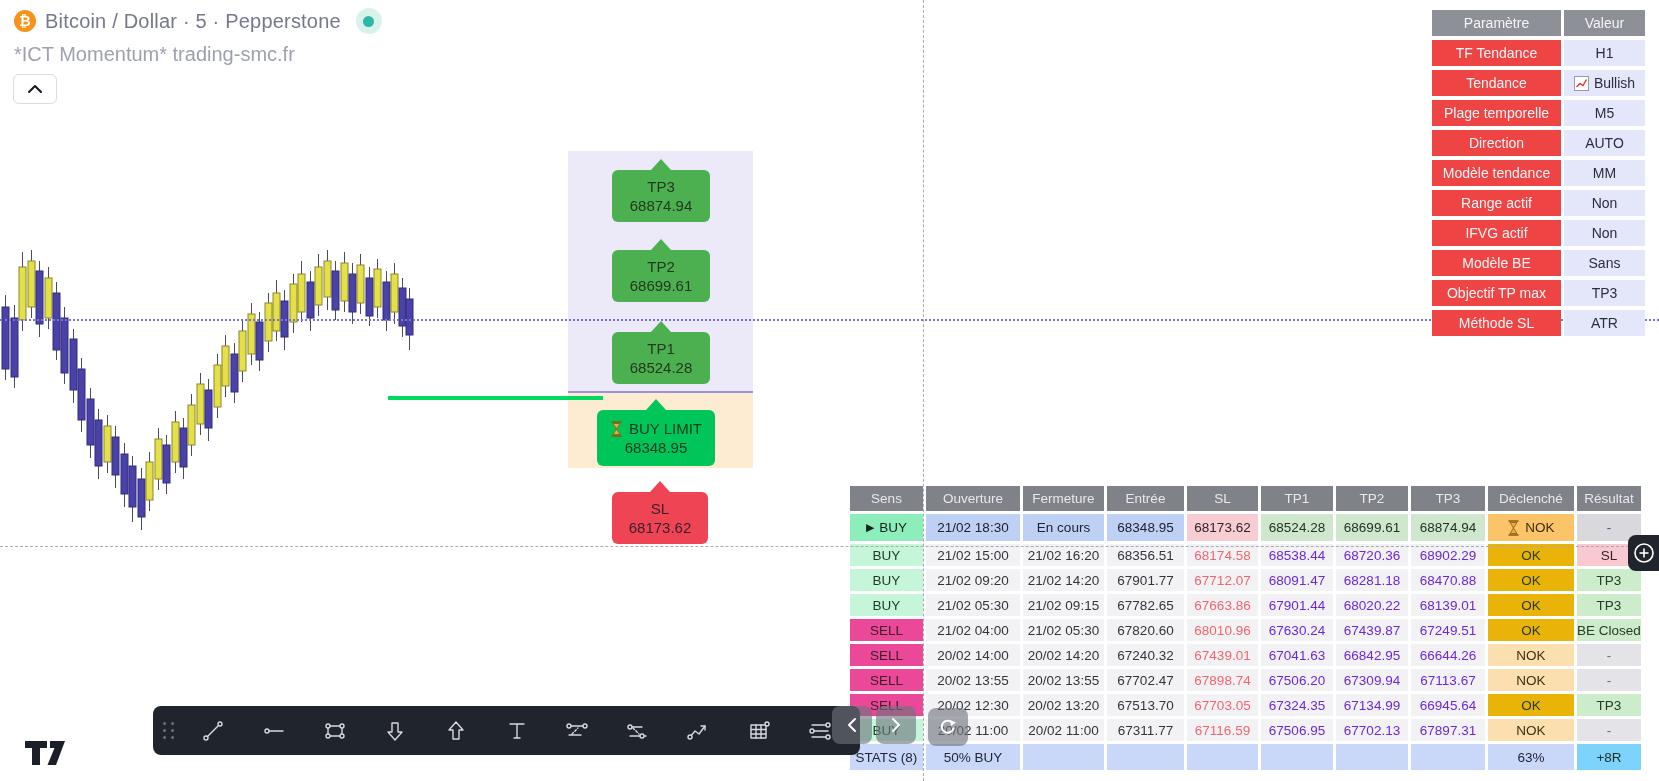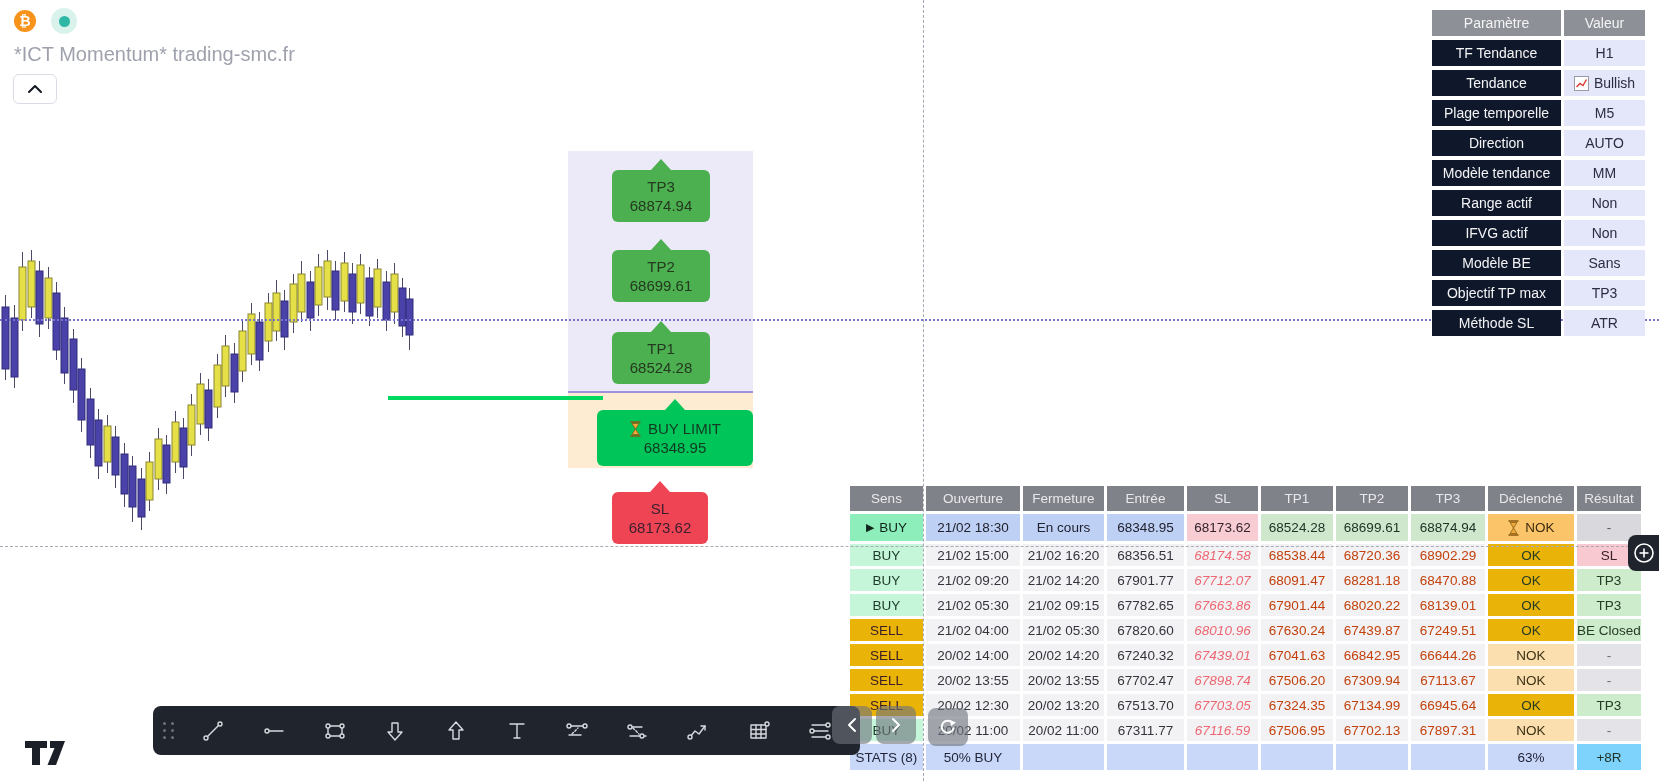--- a/index.html
+++ b/index.html
@@ -31,49 +31,49 @@
   .zone-entry{position:absolute;left:568px;top:393px;width:185px;height:75px;background:rgba(250,196,112,.32);z-index:6;}
   .zone-border{position:absolute;left:568px;top:391px;width:185px;height:2px;background:#9d90dd;z-index:7;}
   .entry-line{position:absolute;left:388px;top:396px;width:215px;height:4px;background:#00d95f;z-index:8;}
   
   .t-label{position:absolute;border-radius:6px;z-index:10;display:flex;flex-direction:column;
     align-items:center;justify-content:center;font-size:15px;line-height:19px;}
   .t-label .notch{position:absolute;top:-11px;left:50%;margin-left:-10px;width:0;height:0;
     border-left:10px solid transparent;border-right:10px solid transparent;}
   .lbl-tp{background:#4caf50;color:#24391f;width:98px;height:52px;}
   .lbl-tp .notch{border-bottom:11px solid #4caf50;}
-  .lbl-buy{background:#00c558;color:#123a22;width:156px;height:56px;left:597px;top:410px;}
+  .lbl-buy{background:#00c558;color:#123a22;width:118px;height:56px;left:597px;top:410px;}
   .lbl-buy .notch{border-bottom:11px solid #00c558;}
   .lbl-sl{background:#ef4453;color:#3c2030;width:96px;height:52px;left:612px;top:492px;}
   .lbl-sl .notch{border-bottom:11px solid #ef4453;}
   .lbl-row{display:flex;align-items:center;gap:6px;}
   
   .ptable{position:absolute;left:1432px;top:10px;display:grid;grid-template-columns:129px 81px;
     gap:4px 3px;z-index:20;font-size:14px;}
   .pcell{height:26px;display:flex;align-items:center;justify-content:center;}
-  .p-lab{background:#0f172a;color:#f4f4f6;}
+  .p-lab{background:#ef4444;color:#f4f4f6;}
   .p-val{background:#e4e6f9;color:#2c2c45;}
   .p-hdr{background:#8e9097;color:#f4f4f6;}
   
   .ttable{position:absolute;left:850px;top:486px;display:grid;z-index:20;font-size:13.5px;
     grid-template-columns:73px 94px 81px 77px 71px 72px 72px 74px 86px 64px;
     grid-template-rows:25px 27px repeat(8,22px) 26px;gap:3px;}
   .tcell{display:flex;align-items:center;justify-content:center;white-space:nowrap;color:#33343c;}
   .c-hdr{background:#80828a;color:#e8e8ec;}
   .c-sens-active{background:#8deebc;color:#10241a;gap:5px;}
   .c-blue{background:#bfd0f5;color:#20222e;}
   .c-pink{background:#f7ccd2;color:#33222a;}
   .c-gbg{background:#cfe8cd;color:#213326;}
   .c-orange{background:#fbc469;color:#3c2c10;gap:5px;}
   .c-gray{background:#d8d8dd;color:#55565e;}
   .c-buy{background:#c6f6da;color:#1c3a28;}
-  .c-sell{background:#eab308;color:#3c2027;}
+  .c-sell{background:#ec4899;color:#3c2027;}
   .c-plain{background:#f2f2f4;}
-  .t-red{color:#ee6672;font-style:italic;}
-  .t-green{color:#c2410c;}
+  .t-red{color:#ee6672;}
+  .t-green{color:#6d28d9;}
   .c-ok{background:#eab308;color:#253c25;}
   .c-nok{background:#fcdfae;color:#3c3114;}
   .c-res-sl{background:#f8c9d1;color:#3c2027;}
   .c-res-tp{background:#cdeccc;color:#253c25;}
   .c-res-dash{background:#e3e3e8;color:#6a6b72;}
   .c-stats{background:#c9d8f8;color:#23253a;}
   .c-stats-g{background:#7dd3fc;color:#213326;}
   .play-tri{font-size:11px;}
   
   .toolbar{position:absolute;left:153px;top:706px;width:707px;height:49px;background:#20242c;
@@ -233,20 +233,21 @@
   <span>68348.95</span>
 </div>
 <div class="t-label lbl-sl">
   <i class="notch"></i>
   <span>SL</span>
   <span>68173.62</span>
 </div>
 
 <div class="sym-row">
   <span class="btc-badge">₿</span>
+  <span class="sym-title">Bitcoin / Dollar · 5 · Pepperstone</span>
   <span class="mkt-dot">
       <i></i>
     </span>
 </div>
 <div class="ind-sub">*ICT Momentum* trading-smc.fr</div>
 <div class="collapse-btn">
   <svg width="16" height="10" viewBox="0 0 16 10">
     <polyline points="2,8 8,2 14,8" fill="none" stroke="#131722" stroke-width="2" stroke-linecap="round" stroke-linejoin="round"></polyline>
   </svg>
 </div>

